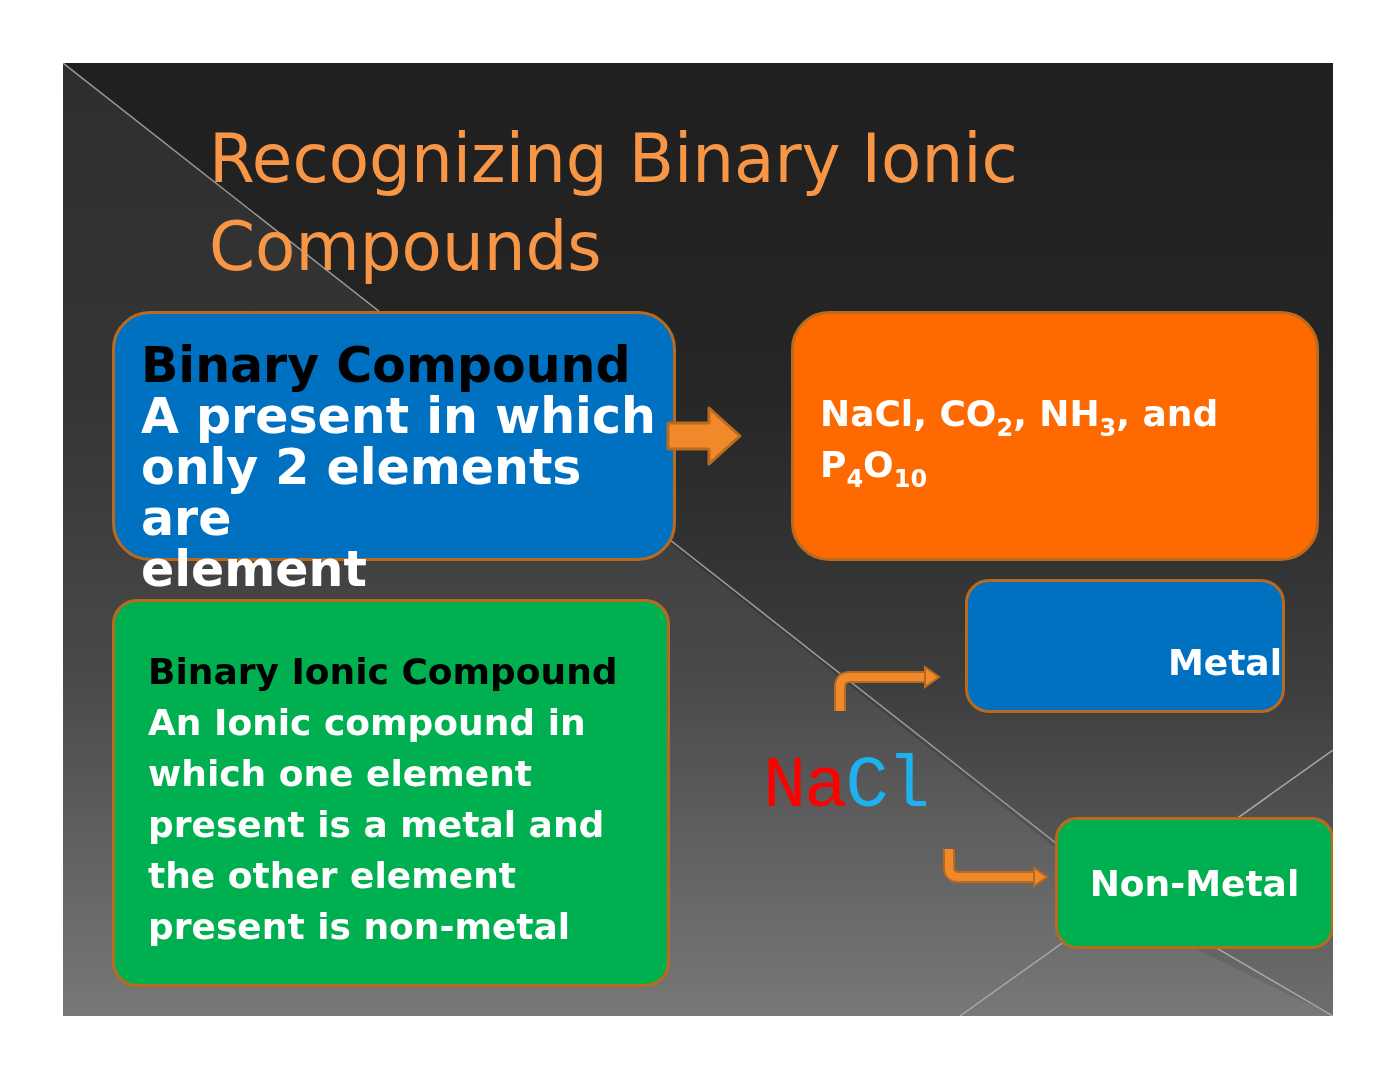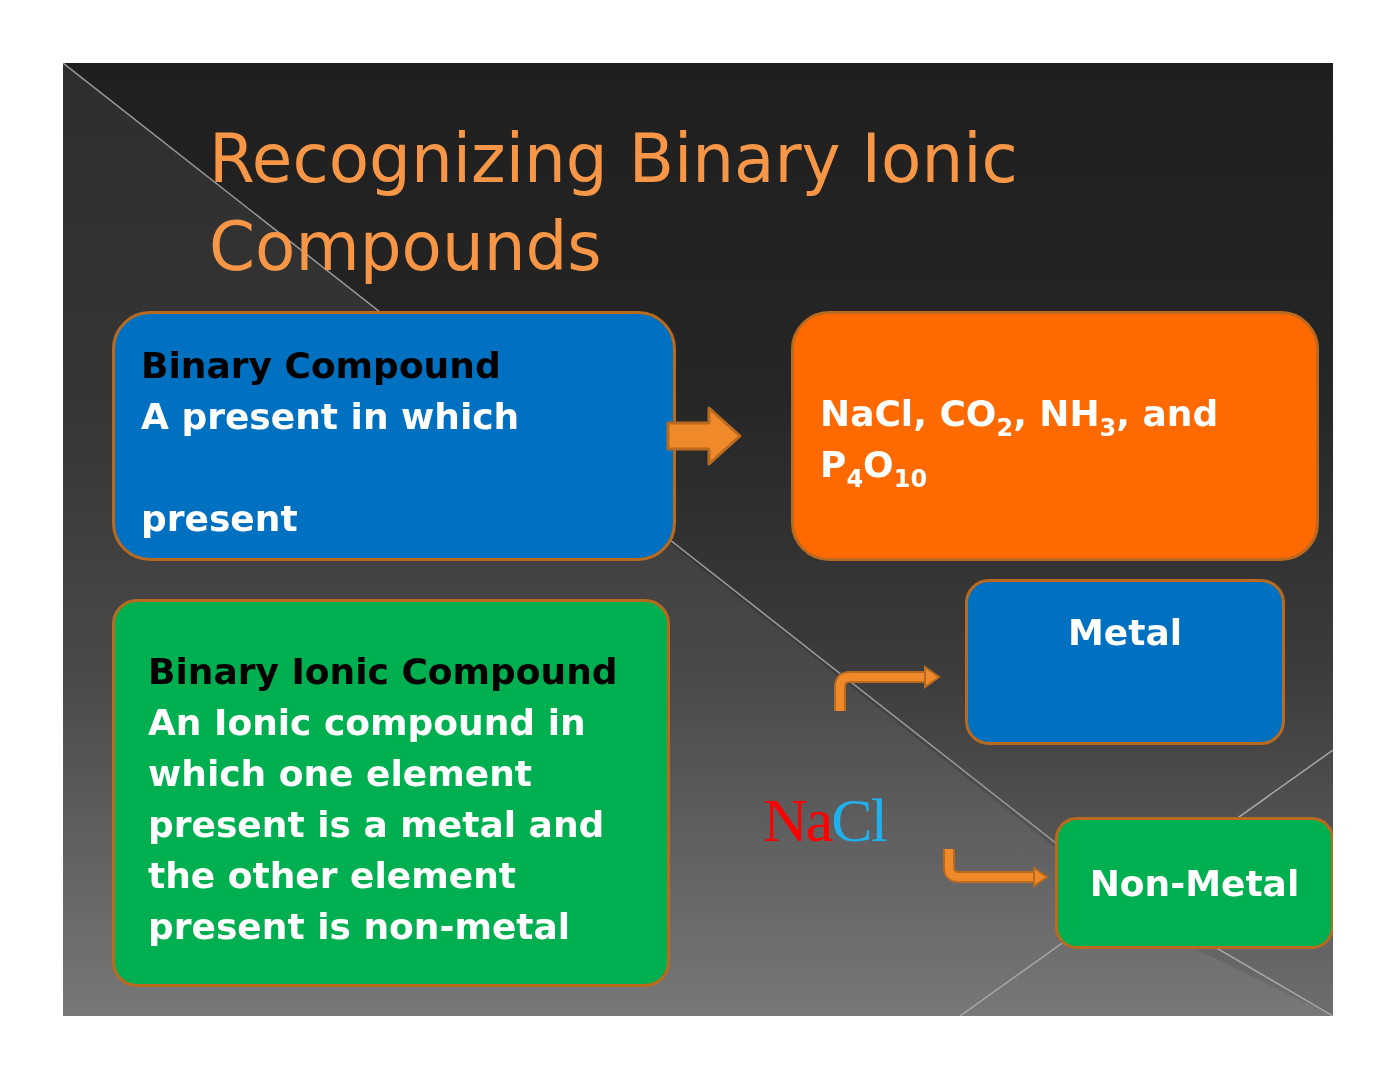--- a/index.html
+++ b/index.html
@@ -7,27 +7,27 @@
   .slide { position:absolute; left:63px; top:63px; width:1270px; height:953px; overflow:hidden;
     background: linear-gradient(to bottom, #1f1f1f 0%, #262626 35%, #3d3d3d 65%, #6e6e6e 100%); }
   .bg-svg { position:absolute; left:0; top:0; width:1270px; height:953px; }
   .title { position:absolute; left:146px; top:52px; color:#f79646; font-family:"DejaVu Sans", sans-serif; font-weight:normal;
     font-size:68px; line-height:88px; letter-spacing:0px; transform:scaleX(0.97); transform-origin:left top; margin:0; }
   .box { position:absolute; border:3px solid #b96a1f; box-sizing:border-box; color:#fff; font-family:"DejaVu Sans", sans-serif; font-weight:bold; }
   .blue { background:#0070c0; }
   .orange { background:#ff6a00;margin-left:24px; }
   .green { background:#00b050; }
   .box .head { color:#000; display:block; }
-  .box1 { left:49px; top:248px; width:564px; height:250px; border-radius:38px; padding:26px 0 0 26px; font-size:36px; line-height:51px; }
+  .box1 { left:49px; top:248px; width:564px; height:250px; border-radius:38px; padding:26px 0 0 26px; font-size:49px; line-height:51px; }
   .box2 { left:704px; top:248px; width:528px; height:250px; border-radius:38px; padding:74px 0 0 26px; font-size:36px; line-height:51px; }
   .box3 { left:49px; top:536px; width:558px; height:388px; border-radius:25px; padding:44px 0 0 33px; font-size:36px; line-height:51px; }
-  .box4 { left:902px; top:516px; width:320px; height:166px; border-radius:24px; font-size:36px; display:flex; justify-content:center; padding-top:30px; }
+  .box4 { left:902px; top:516px; width:320px; height:134px; border-radius:24px; font-size:36px; display:flex; justify-content:flex-end; padding-top:60px; }
   .box5 { left:992px; top:754px; width:279px; height:132px; border-radius:22px; font-size:36px; display:flex; justify-content:center; align-items:center; }
   sub { font-size:24px; vertical-align:-10px; line-height:0; }
-  .nacl { position:absolute; left:700px; top:688px; font-size:62px; font-family:Liberation Serif, serif; font-weight:normal; letter-spacing:-2px; line-height:1;margin-top:38px; }
+  .nacl { position:absolute; left:700px; top:688px; font-size:72px; font-family:Liberation Mono, monospace; font-weight:normal; letter-spacing:-2px; line-height:1; }
   .na { color:#ff0000; }
   .cl { color:#1fb1ef; }
   .arrow-svg { position:absolute; }
 </style>
 </head>
 <body>
 
 <div class="slide">
   <svg class="bg-svg" viewBox="0 0 1270 953">
     <polygon points="0,0 0,953 1270,953 1270,950 " fill="#3a3a3a" opacity="0.0"></polygon>
@@ -38,22 +38,22 @@
   </svg>
 
   <h1 class="title">
     <span>Recognizing Binary Ionic</span><br>
     <span>Compounds</span>
   </h1>
 
   <div class="box box1 blue">
     <span class="head">Binary Compound</span>
     <span>A present in which</span><br>
-    <br>
-    <span>present</span>
+    <span>only 2 elements are</span><br>
+    <span>element</span>
   </div>
 
   <svg class="arrow-svg" style="left:602px;top:342px;" width="78" height="62" viewBox="0 0 78 62">
     <polygon points="3,18 44,18 44,3 75,31 44,59 44,44 3,44" fill="#f0892a" stroke="#b96a1f" stroke-width="3" stroke-linejoin="round"></polygon>
   </svg>
 
   <div class="box box2 orange">
     <span>NaCl, </span><span>CO</span><sub>2</sub><span>, NH</span><sub>3</sub><span>, and</span><br>
     <span>P</span><sub>4</sub><span>O</span><sub>10</sub>
   </div>

